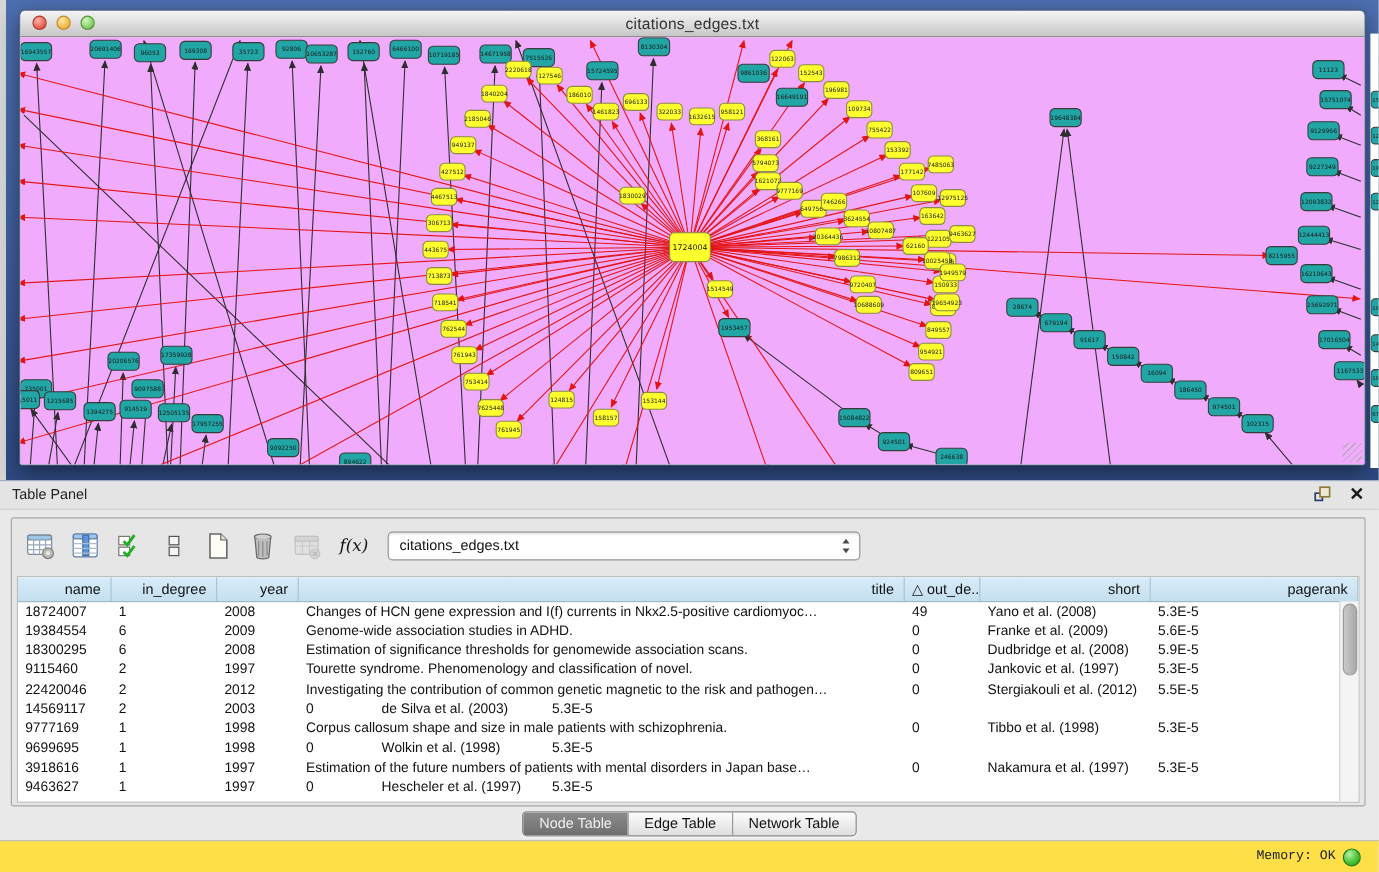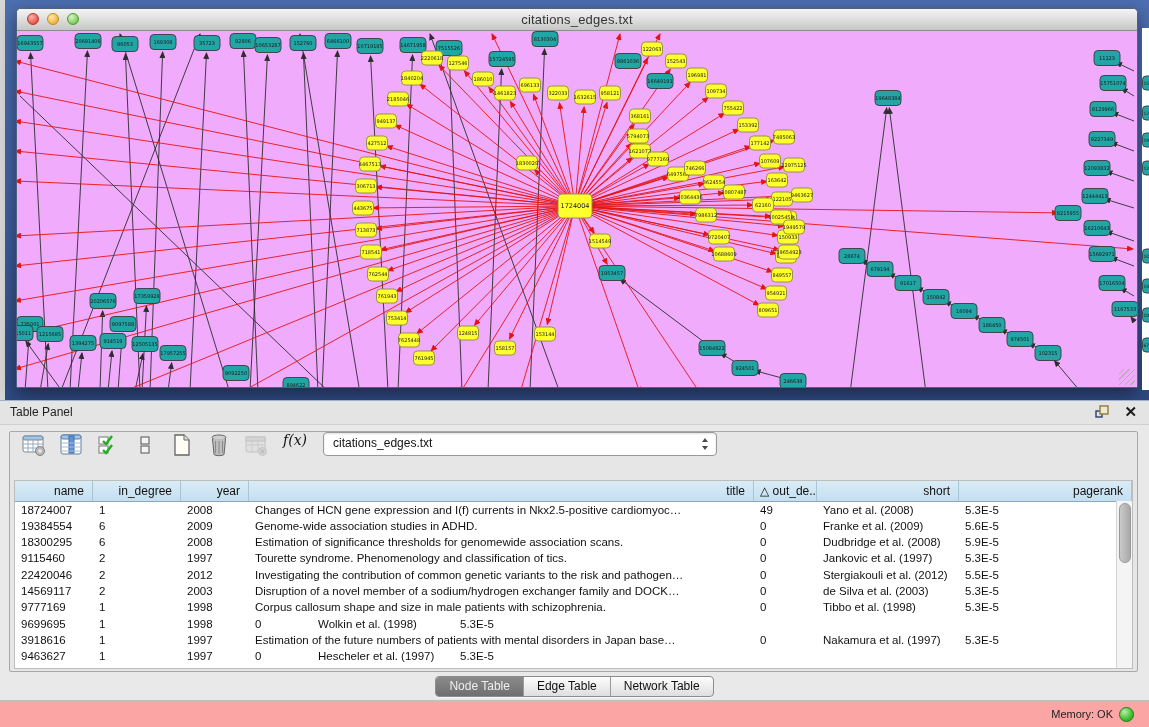--- a/index.html
+++ b/index.html
@@ -30,21 +30,21 @@
     background:repeating-linear-gradient(135deg,transparent 0 3px,#aaa 3px 4px);opacity:.8;}
   
   .table-panel{position:absolute;left:0;top:400px;width:1149px;height:327px;background:#e9e9e9;}
   .panel-header{position:absolute;left:0;top:0;width:100%;height:23px;background:#e4e4e4;
     border-top:1px solid #9fb0cb;border-bottom:1px solid #cfcfcf;}
   .panel-header .ptitle{position:absolute;left:10px;top:4px;font-size:12px;color:#222;}
   .float-btn{position:absolute;right:38px;top:4px;width:16px;height:14px;cursor:default;}
   .close-btn{position:absolute;right:12px;top:2px;font-size:15px;font-weight:bold;color:#1a1a1a;cursor:default;}
   .panel-body{position:absolute;left:9px;top:31px;width:1129px;height:241px;
     border:1px solid #a8a8a8;border-radius:2px;background:#e6e6e6;box-sizing:border-box;overflow:hidden;}
-  .toolbar{position:absolute;left:0;top:0;width:100%;height:46px;display:flex;}
+  .toolbar{position:absolute;left:0;top:0;width:100%;height:46px;display:flex;align-items:center;}
   .tool-btn{width:26px;height:26px;margin-left:11px;display:flex;align-items:center;justify-content:center;}
   .tool-btn.disabled{opacity:.45;}
   .fx-label{font-family:"DejaVu Serif",serif;font-style:italic;font-size:14px;color:#111;margin-left:14px;}
   .dropdown{position:relative;margin-left:16px;width:392px;height:22px;background:#fff;
     border:1px solid #989898;border-radius:4px;box-shadow:inset 0 1px 2px rgba(0,0,0,.12);}
   .dropdown .dvalue{position:absolute;left:9px;top:3px;font-size:12px;color:#111;}
   .dropdown .darrows{position:absolute;right:7px;top:4px;}
   
   .tbl-wrap{position:absolute;left:4px;top:48px;right:4px;bottom:2px;background:#fff;border:1px solid #bdbdbd;overflow:hidden;}
   .thead{display:flex;height:20px;background:linear-gradient(180deg,#d9ecf7,#c4dff0);border-bottom:1px solid #8fa8b8;}
@@ -59,21 +59,21 @@
   .vthumb{position:absolute;left:2px;top:2px;width:10px;height:58px;border-radius:6px;
       background:linear-gradient(90deg,#c9c9c9,#a9a9a9);border:1px solid #9a9a9a;}
   
   .tabs{position:absolute;left:0;top:276px;width:100%;display:flex;justify-content:center;}
   .seg{display:flex;border:1px solid #8c8c8c;border-radius:4px;overflow:hidden;
        background:linear-gradient(180deg,#fdfdfd,#dedede);box-shadow:0 1px 1px rgba(255,255,255,.7);}
   .seg .tab{padding:2px 13px 3px 13px;font-size:12px;color:#111;border-right:1px solid #9b9b9b;cursor:default;}
   .seg .tab:last-child{border-right:none;}
   .seg .tab.active{background:linear-gradient(180deg,#8b8b8b,#6f6f6f);color:#efefef;}
   
-  .statusbar{position:absolute;left:0;top:300px;width:100%;height:27px;background:#fca5a5;border-top:1px solid #bfbfbf;}
+  .statusbar{position:absolute;left:0;top:300px;width:100%;height:27px;background:#fde047;border-top:1px solid #bfbfbf;font-family:Liberation Mono, monospace;}
   .mem-label{position:absolute;right:36px;top:7px;font-size:11px;color:#222;}
   .mem-dot{position:absolute;right:15px;top:6px;width:13px;height:13px;border-radius:50%;
      background:radial-gradient(circle at 35% 30%,#b8f0a8,#49c437 55%,#1f9e1f);border:1px solid #1c7a1c;}
 </style>
 </head>
 <body>
 
 <div class="top-area">
   <div class="left-strip"></div>
 
@@ -853,39 +853,38 @@
             <div class="td c2">2008</div>
             <div class="td c3">Estimation of significance thresholds for genomewide association scans.</div>
             <div class="td c4">0</div>
             <div class="td c5">Dudbridge et al. (2008)</div>
             <div class="td c6">5.9E-5</div>
           </div>
           <div class="tr">
             <div class="td c0">9115460</div>
             <div class="td c1">2</div>
             <div class="td c2">1997</div>
-            <div class="td c3">Tourette syndrome. Phenomenology and classification of tics.</div>
+            <div class="td c3">Tourette syndrome. Phenomenology and classification of novel.</div>
             <div class="td c4">0</div>
             <div class="td c5">Jankovic et al. (1997)</div>
             <div class="td c6">5.3E-5</div>
           </div>
           <div class="tr">
             <div class="td c0">22420046</div>
             <div class="td c1">2</div>
             <div class="td c2">2012</div>
-            <div class="td c3">Investigating the contribution of common genetic variants to the risk and pathogen…</div>
+            <div class="td c3">Investigating the contribution of common genetic magnetic to the risk and pathogen…</div>
             <div class="td c4">0</div>
             <div class="td c5">Stergiakouli et al. (2012)</div>
             <div class="td c6">5.5E-5</div>
           </div>
           <div class="tr">
             <div class="td c0">14569117</div>
             <div class="td c1">2</div>
             <div class="td c2">2003</div>
-            <div class="td c3">Disruption of a novel member of a sodium/hydrogen exchanger family and DOCK…</div>
             <div class="td c4">0</div>
             <div class="td c5">de Silva et al. (2003)</div>
             <div class="td c6">5.3E-5</div>
           </div>
           <div class="tr">
             <div class="td c0">9777169</div>
             <div class="td c1">1</div>
             <div class="td c2">1998</div>
             <div class="td c3">Corpus callosum shape and size in male patients with schizophrenia.</div>
             <div class="td c4">0</div>

